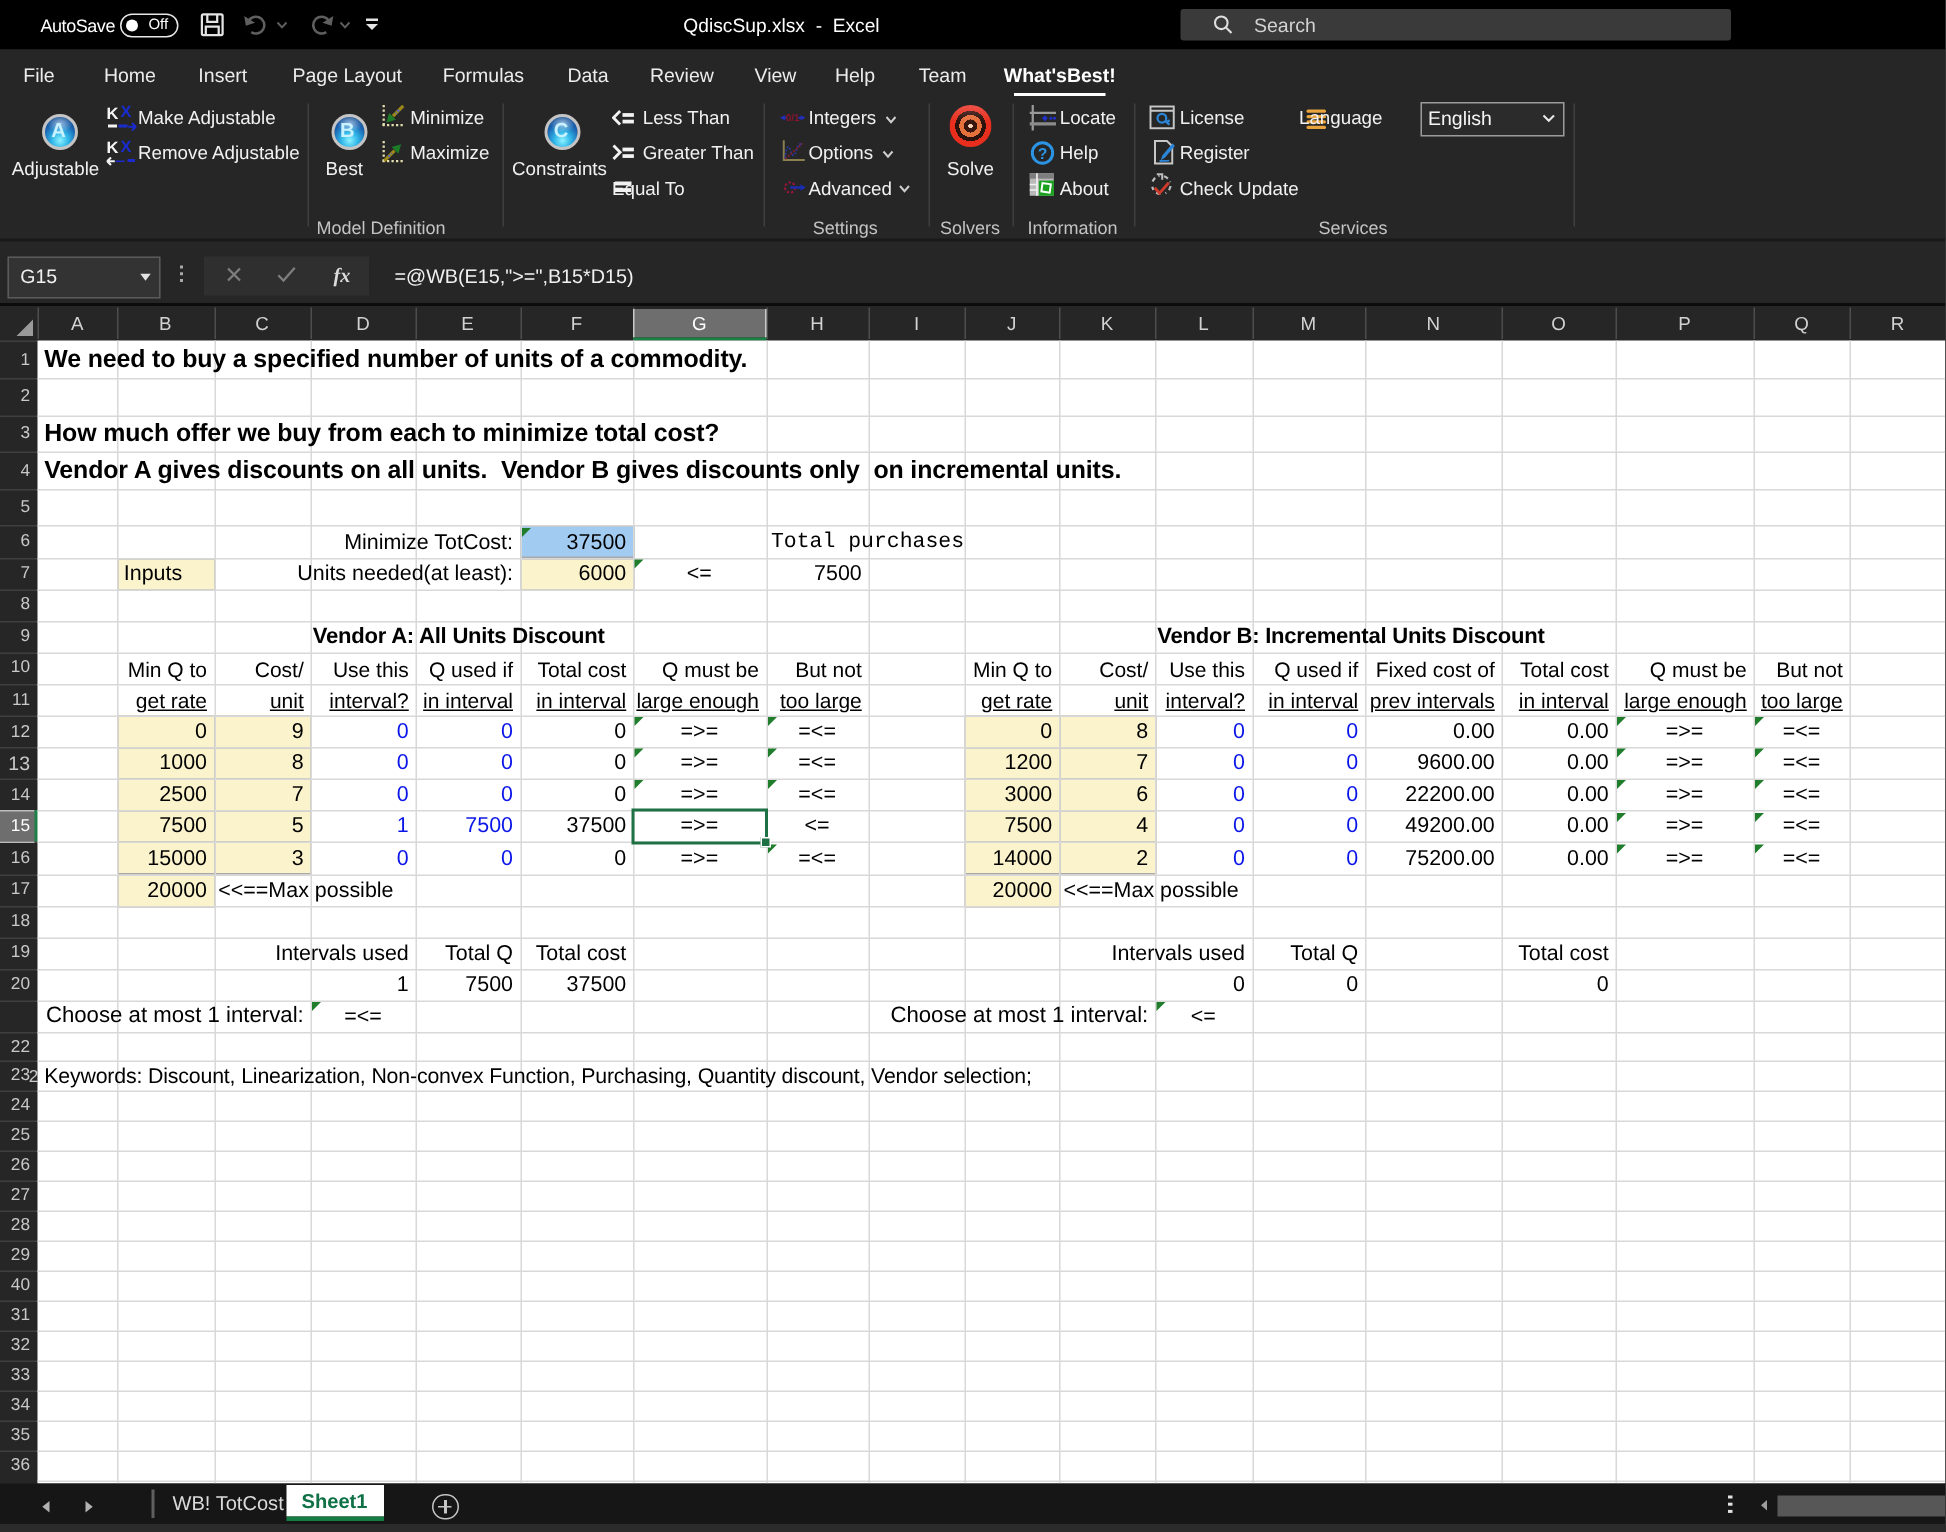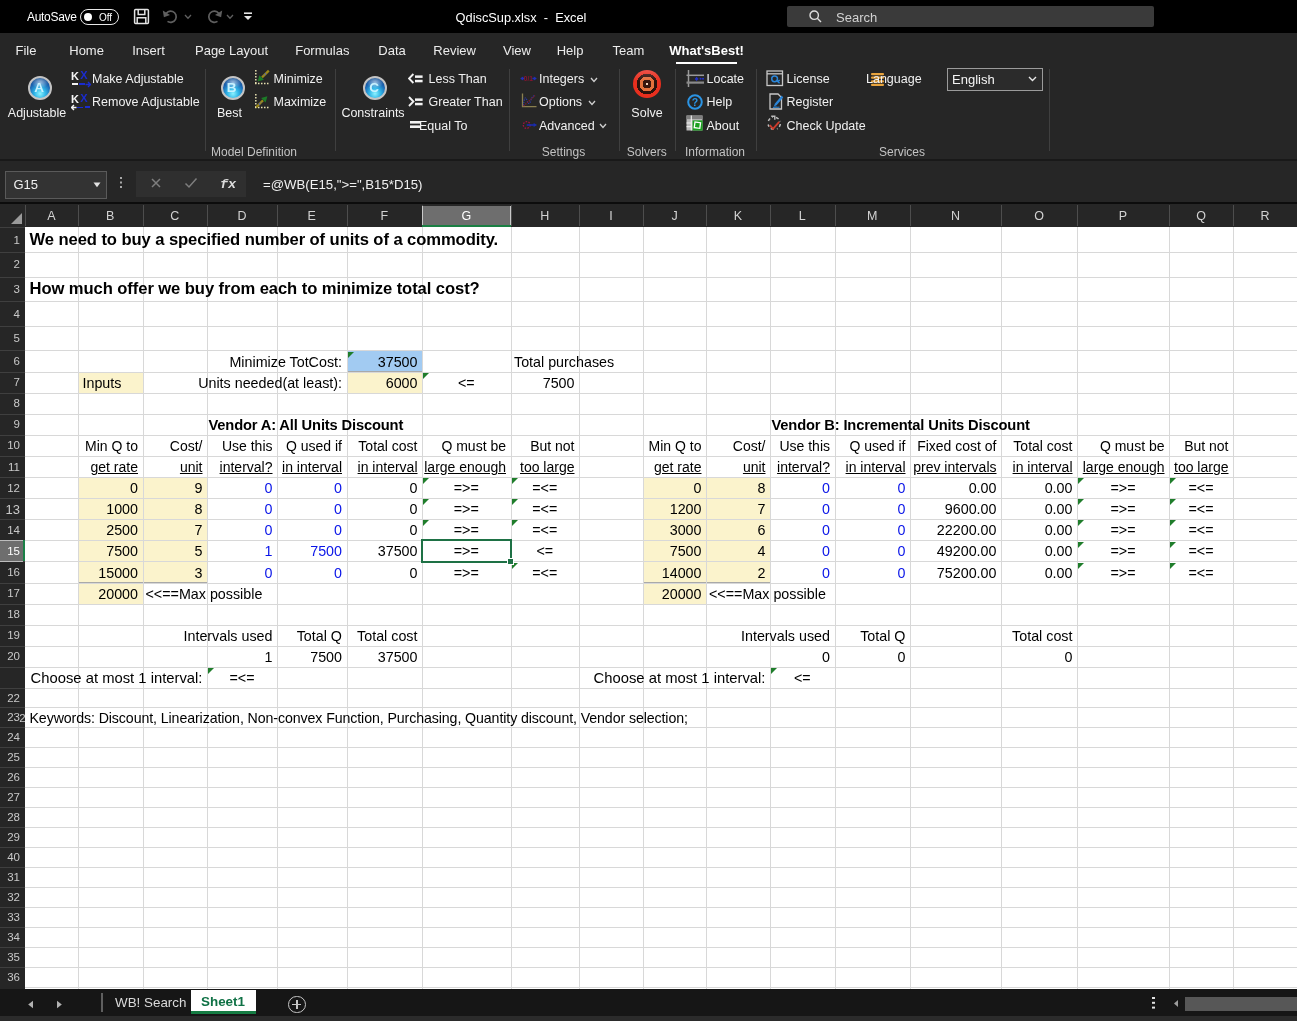--- a/index.html
+++ b/index.html
@@ -136,21 +136,21 @@
 <svg class="a" style="left:407.5px;top:96.3px;" width="15" height="11" viewBox="0 0 15 11">
 <path d="M1 1 L5.4 5.5 L1 10" fill="none" stroke="#f2f2f2" stroke-width="1.9"></path>
 <rect x="7" y="2.4" width="7.6" height="2.5" fill="#f2f2f2"></rect>
       <rect x="7" y="6.8" width="7.6" height="2.5" fill="#f2f2f2"></rect>
     </svg>
 <div class="a lt rlbl" style="left:428.5px;top:102.3px;">Greater Than</div>
 <svg class="a" style="left:408.5px;top:120.3px;" width="13" height="9" viewBox="0 0 13 9">
 <rect x="1" y="1" width="11" height="2.6" fill="#f2f2f2"></rect>
       <rect x="1" y="5.4" width="11" height="2.6" fill="#f2f2f2"></rect>
     </svg>
-<div class="a lt rlbl" style="left:419px;top:125.5px;">Equal To</div>
+<div class="a lt rlbl" style="left:408px;top:125.5px;">Equal To</div>
 <svg class="a" style="left:519.5px;top:74.5px;" width="17" height="7" viewBox="0 0 17 7">
 <line x1="1.2" y1="3.5" x2="4.6" y2="3.5" stroke="#2230b8" stroke-width="1.5"></line>
 <path d="M0.2 3.5 L3.2 1.6 V5.4 Z" fill="#2230b8"></path>
 <text x="8.4" y="5.8" font-size="6.6" font-weight="bold" fill="#8a1430" text-anchor="middle" font-family="Liberation Sans">0/1</text>
 <line x1="12.4" y1="3.5" x2="15.8" y2="3.5" stroke="#2230b8" stroke-width="1.5"></line>
 <path d="M16.8 3.5 L13.8 1.6 V5.4 Z" fill="#2230b8"></path>
     </svg>
 <div class="a lt rlbl" style="left:539px;top:79px;">Integers</div>
 <svg class="a" style="left:520.5px;top:93px;" width="16" height="15" viewBox="0 0 16 15">
 <path d="M1.5 0.5 V13.7 H15.5" fill="none" stroke="#8a8050" stroke-width="1.3"></path>
@@ -243,21 +243,21 @@
 <path d="M0.5 0.5 L4 5.2 L7.5 0.5 Z" fill="#e2e2e2"></path>
     </svg>
 <div class="a" style="left:120px;top:177px;width:2.2px;height:2.2px;background:#a8a8a8;box-shadow:0 4.5px 0 #a8a8a8,0 9px 0 #a8a8a8;"></div>
 <div class="a" style="left:136px;top:170.5px;width:110px;height:26px;background:#2f2f2f;"></div>
 <svg class="a" style="left:150px;top:177px;" width="12" height="12" viewBox="0 0 12 12">
 <path d="M2 2 L10 10 M10 2 L2 10" stroke="#7e7e7e" stroke-width="1.5"></path>
     </svg>
 <svg class="a" style="left:184px;top:177px;" width="14" height="12" viewBox="0 0 14 12">
 <path d="M1.5 6.5 L5 10 L12.5 1.5" fill="none" stroke="#7e7e7e" stroke-width="1.5"></path>
     </svg>
-<div class="a ct" style="left:228px;top:184px;font-size:13.5px;font-style:italic;font-weight:bold;color:#dcdcdc;font-family:Liberation Mono, monospace;">fx</div>
+<div class="a ct" style="left:228px;top:184px;font-size:13.5px;font-style:italic;font-weight:bold;color:#dcdcdc;font-family:Liberation Serif, serif;">fx</div>
 <div class="a lt" style="left:263px;top:184px;font-size:13.2px;color:#f0f0f0;">=@WB(E15,"&gt;=",B15*D15)</div>
 <div class="a" style="left:0;top:201.5px;width:1297px;height:2.3px;background:#0c0c0c;"></div>
 <div class="a" style="left:0;top:203.8px;width:1297px;height:23.5px;background:#262626;"></div>
 <div class="a" style="left:10.5px;top:212.5px;width:0;height:0;border-left:11px solid transparent;border-bottom:11px solid #9a9a9a;"></div>
 <div class="a ct" style="left:51.5px;top:216.2px;font-size:12.5px;color:#d2d2d2;">A</div>
 <div class="a ct" style="left:110.25px;top:216.2px;font-size:12.5px;color:#d2d2d2;">B</div>
 <div class="a ct" style="left:174.75px;top:216.2px;font-size:12.5px;color:#d2d2d2;">C</div>
 <div class="a ct" style="left:242.0px;top:216.2px;font-size:12.5px;color:#d2d2d2;">D</div>
 <div class="a ct" style="left:311.75px;top:216.2px;font-size:12.5px;color:#d2d2d2;">E</div>
 <div class="a ct" style="left:384.25px;top:216.2px;font-size:12.5px;color:#d2d2d2;">F</div>
@@ -448,23 +448,24 @@
 <div class="a" style="left:25px;top:847.1px;width:1272px;height:1px;background:#d8d8d8;"></div>
 <div class="a" style="left:25px;top:867.0px;width:1272px;height:1px;background:#d8d8d8;"></div>
 <div class="a" style="left:25px;top:887.0px;width:1272px;height:1px;background:#d8d8d8;"></div>
 <div class="a" style="left:25px;top:906.9px;width:1272px;height:1px;background:#d8d8d8;"></div>
 <div class="a" style="left:25px;top:926.9px;width:1272px;height:1px;background:#d8d8d8;"></div>
 <div class="a" style="left:25px;top:946.8px;width:1272px;height:1px;background:#d8d8d8;"></div>
 <div class="a" style="left:25px;top:966.8px;width:1272px;height:1px;background:#d8d8d8;"></div>
 <div class="a" style="left:25px;top:986.7px;width:1272px;height:1px;background:#d8d8d8;"></div>
 <div class="a lt gtx b" style="left:29.5px;top:240.1px;font-size:16.6px;letter-spacing:-0.08px;">We need to buy a specified number of units of a commodity.</div>
 <div class="a lt gtx b" style="left:29.5px;top:289.4px;font-size:16.6px;letter-spacing:-0.08px;">How much offer we buy from each to minimize total cost?</div>
+<div class="a lt gtx b" style="left:29.5px;top:314.0px;font-size:16.6px;letter-spacing:-0.08px;">Vendor A gives discounts on all units.&nbsp;&nbsp;Vendor B gives discounts only&nbsp;&nbsp;on incremental units.</div>
 <div class="a rt gtx " style="left:342.0px;top:361.5px;">Minimize TotCost:</div>
 <div class="a rt gtx " style="left:417.5px;top:361.5px;">37500</div>
-<div class="a lt gtx " style="left:514.0px;top:361.5px;">Total purchases</div>
+<div class="a lt gtx " style="left:514.0px;top:361.5px;font-family:Liberation Mono, monospace;">Total purchases</div>
 <div class="a tri" style="left:347.5px;top:351.6px;"></div>
 <div class="a lt gtx " style="left:82.5px;top:382.6px;">Inputs</div>
 <div class="a rt gtx " style="left:342.0px;top:382.6px;">Units needed(at least):</div>
 <div class="a rt gtx " style="left:417.5px;top:382.6px;">6000</div>
 <div class="a ct gtx " style="left:466.25px;top:382.6px;">&lt;=</div>
 <div class="a tri" style="left:423px;top:372.7px;"></div>
 <div class="a rt gtx " style="left:574.5px;top:382.6px;">7500</div>
 <div class="a lt gtx b" style="left:208.5px;top:424.8px;font-size:14.7px;letter-spacing:-0.15px;">Vendor A: All Units Discount</div>
 <div class="a lt gtx b" style="left:771.5px;top:424.8px;font-size:14.7px;letter-spacing:-0.15px;">Vendor B: Incremental Units Discount</div>
 <div class="a rt gtx " style="left:138.0px;top:445.9px;font-size:14px;">Min Q to</div>
@@ -614,21 +615,21 @@
 <div class="a lt gtx " style="left:29.5px;top:717.9px;font-size:14.2px;letter-spacing:-0.1px;">Keywords: Discount, Linearization, Non-convex Function, Purchasing, Quantity discount, Vendor selection;</div>
 <div class="a" style="left:421px;top:539.1px;width:90.5px;height:23.5px;border:2.2px solid #1e7145;box-sizing:border-box;"></div>
 <div class="a" style="left:507.0px;top:558.1px;width:6.5px;height:6.5px;background:#1e7145;border:1.2px solid #fff;box-sizing:border-box;"></div>
 <div class="a" style="left:0;top:989.0px;width:1297px;height:27.0px;background:#161616;"></div>
 <svg class="a" style="left:27px;top:999.7px;" width="7" height="9" viewBox="0 0 7 9">
 <path d="M6 0.7 L1.2 4.5 L6 8.3 Z" fill="#b2b2b2"></path>
     </svg>
 <svg class="a" style="left:55.5px;top:999.7px;" width="7" height="9" viewBox="0 0 7 9">
 <path d="M1 0.7 L5.8 4.5 L1 8.3 Z" fill="#b2b2b2"></path>
     </svg>
-<div class="a lt" style="left:115px;top:1002px;font-size:13.4px;color:#dadada;">WB! Search</div>
+<div class="a lt" style="left:115px;top:1002px;font-size:13.4px;color:#dadada;">WB! TotCost</div>
 <div class="a" style="left:191px;top:990.3px;width:64.5px;height:21.1px;background:#fff;"></div>
 <div class="a" style="left:191px;top:1011.4px;width:64.5px;height:2.2px;background:#157c43;"></div>
 <div class="a ct b" style="left:223px;top:1001.2px;font-size:13.4px;color:#0f7145;">Sheet1</div>
 <div class="a" style="left:101px;top:992.5px;width:1.6px;height:19px;background:#5f5f5f;"></div>
 <div class="a" style="left:288px;top:995.7px;width:17.7px;height:17.7px;border:1.6px solid #c6c6c6;border-radius:50%;box-sizing:border-box;"></div>
 <div class="a" style="left:292.3px;top:1003.7px;width:9px;height:1.7px;background:#c6c6c6;"></div>
 <div class="a" style="left:296px;top:1000px;width:1.7px;height:9px;background:#c6c6c6;"></div>
 <div class="a" style="left:1152px;top:996.5px;width:2.6px;height:2.6px;background:#e2e2e2;box-shadow:0 4.8px 0 #e2e2e2,0 9.6px 0 #e2e2e2;"></div>
 <svg class="a" style="left:1172px;top:999px;" width="8" height="9" viewBox="0 0 8 9">
 <path d="M6 1 L2 4.5 L6 8 Z" fill="#9d9d9d"></path>

